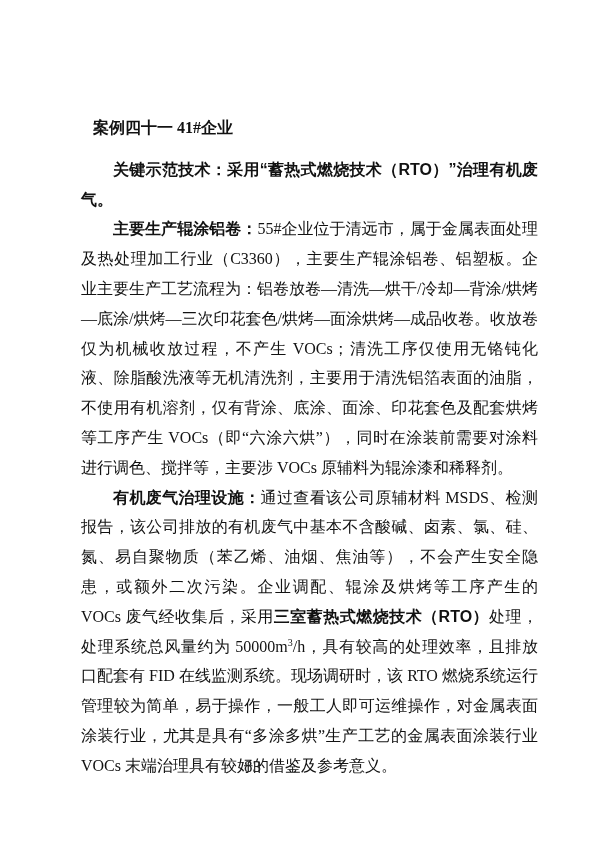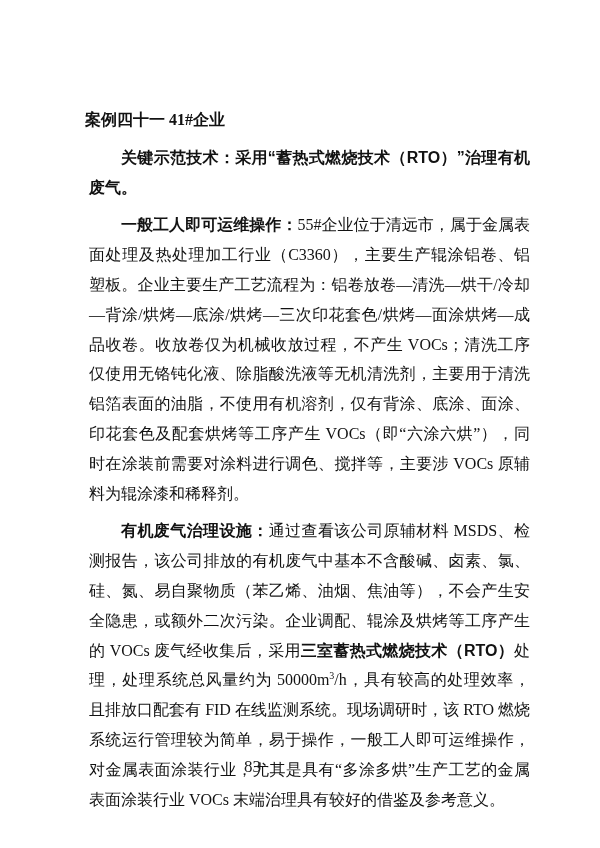--- a/index.html
+++ b/index.html
@@ -24,26 +24,26 @@
     position: absolute;
     left: 81px;
     top: 101px;
     width: 457px;
     font-size: 16px;
     line-height: 29.8px;
   }
   .title {
     font-size: 16px;
     font-weight: bold;
-    margin: 4px;
+    margin: 12px;
     text-align: left;
     font-family: "Liberation Serif", "DejaVu Serif", serif;
   }
   .para {
-    margin: 8px;
+    margin: 0;
     text-align: justify;
     text-indent: 32px;
   }
   .para span.bold,
   .para sup.bold {
     font-weight: bold;
   }
   .para span.sans {
     font-family: "Liberation Sans", "DejaVu Sans", sans-serif;
   }
@@ -63,18 +63,18 @@
   }
 </style>
 </head>
 <body>
 
 <div class="page">
   <div class="content">
     <h1 class="title">案例四十一  41#企业</h1>
     <div>
         <p class="para"><span class="bold sans">关键示范技术：采用“蓄热式燃烧技术（RTO）”治理有机废气。</span></p>
-        <p class="para"><span class="bold sans">一般工人即可运维操作：</span><span>55#企业位于清远市，属于金属表面处理及热处理加工行业（C3360），主要生产辊涂铝卷、铝塑板。企业主要生产工艺流程为：铝卷放卷—清洗—烘干/冷却—背涂/烘烤—底涂/烘烤—三次印花套色/烘烤—面涂烘烤—成品收卷。收放卷仅为机械收放过程，不产生 VOCs；清洗工序仅使用无铬钝化液、除脂酸洗液等无机清洗剂，主要用于清洗铝箔表面的油脂，不使用有机溶剂，仅有背涂、底涂、面涂、印花套色及配套烘烤等工序产生 VOCs（即“六涂六烘”），同时在涂装前需要对涂料进行调色、搅拌等，主要涉 VOCs 原辅料为辊涂漆和稀释剂。</span></p>
+        <p class="para"><span class="bold sans">主要生产辊涂铝卷：</span><span>55#企业位于清远市，属于金属表面处理及热处理加工行业（C3360），主要生产辊涂铝卷、铝塑板。企业主要生产工艺流程为：铝卷放卷—清洗—烘干/冷却—背涂/烘烤—底涂/烘烤—三次印花套色/烘烤—面涂烘烤—成品收卷。收放卷仅为机械收放过程，不产生 VOCs；清洗工序仅使用无铬钝化液、除脂酸洗液等无机清洗剂，主要用于清洗铝箔表面的油脂，不使用有机溶剂，仅有背涂、底涂、面涂、印花套色及配套烘烤等工序产生 VOCs（即“六涂六烘”），同时在涂装前需要对涂料进行调色、搅拌等，主要涉 VOCs 原辅料为辊涂漆和稀释剂。</span></p>
         <p class="para"><span class="bold sans">有机废气治理设施：</span><span>通过查看该公司原辅材料 MSDS、检测报告，该公司排放的有机废气中基本不含酸碱、卤素、氯、硅、氮、易自聚物质（苯乙烯、油烟、焦油等），不会产生安全隐患，或额外二次污染。企业调配、辊涂及烘烤等工序产生的 VOCs 废气经收集后，采用</span><span class="bold sans">三室蓄热式燃烧技术（RTO）</span><span>处理，处理系统总风量约为 50000m</span><sup>3</sup><span>/h，具有较高的处理效率，且排放口配套有 FID 在线监测系统。现场调研时，该 RTO 燃烧系统运行管理较为简单，易于操作，一般工人即可运维操作，对金属表面涂装行业，尤其是具有“多涂多烘”生产工艺的金属表面涂装行业 VOCs 末端治理具有较好的借鉴及参考意义。</span></p>
       </div>
   </div>
   <div class="pagenum">83</div>
 </div>
 
 </body></html>

